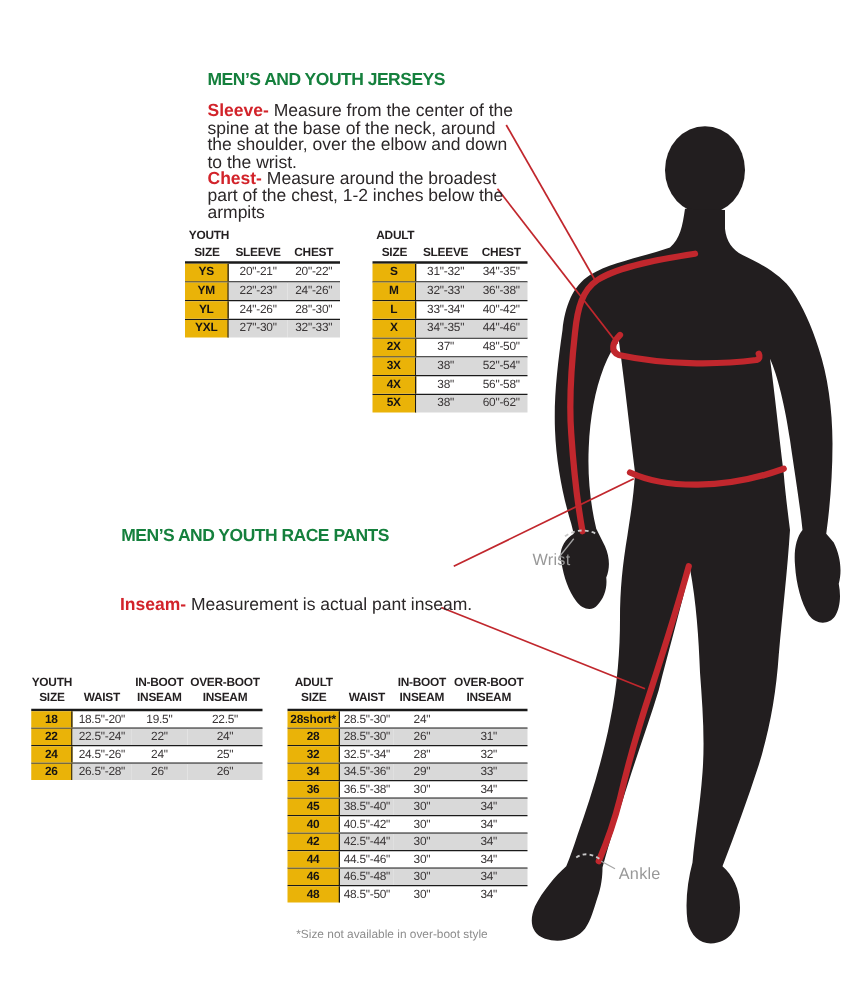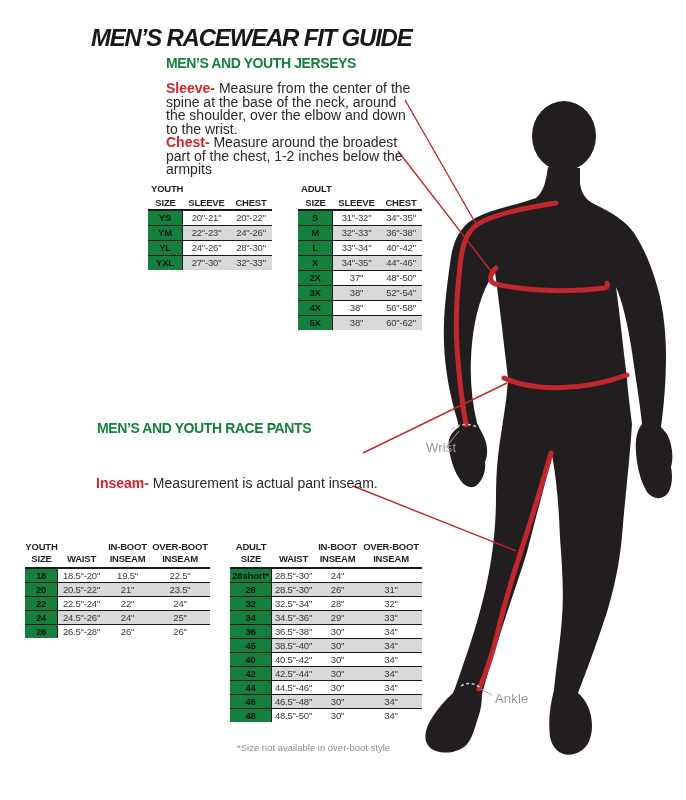--- a/index.html
+++ b/index.html
@@ -43,21 +43,21 @@
   .group-label{font-size:9.5px;font-weight:bold;letter-spacing:-0.2px;padding-left:3px;height:13px;}
   .hrow{display:grid;grid-template-columns:var(--cols);border-bottom:2px solid var(--rule);}
   .hcell{font-size:9.5px;font-weight:bold;text-align:center;letter-spacing:-0.2px;
          height:13px;line-height:13px;white-space:nowrap;}
   .hcell.tall{height:14px;line-height:12px;}
   .tbody{display:block;}
   .trow{display:grid;grid-template-columns:var(--cols);border-bottom:1.4px solid var(--rule);}
   .trow:last-child{border-bottom:none;}
   .tcell{font-size:9.5px;text-align:center;height:var(--rowh);line-height:var(--rowh);
          color:#3a3637;white-space:nowrap;letter-spacing:-0.2px;}
-  .tcell.size{font-weight:bold;color:#151314;border-right:1.6px solid var(--rule);background:#15803d;}
+  .tcell.size{font-weight:bold;color:#151314;border-right:1.6px solid var(--rule);background:#eab308;}
   .trow:nth-child(even) .tcell:not(.size){background:var(--row-shade);}
   
   .figure-svg{position:absolute;left:0;top:0;width:686px;height:800px;}
   .silhouette{fill:var(--silhouette);}
   .measure-line{stroke:var(--accent-red);stroke-width:5;fill:none;stroke-linecap:round;}
   .pointer-line{stroke:var(--accent-red);stroke-width:1.4;fill:none;}
   .gray-pointer{stroke:#a5a5a5;stroke-width:1;fill:none;}
   .dash-mark{stroke:#c9c9c9;stroke-width:1.5;fill:none;stroke-dasharray:3 2.6;}
   .fig-label{position:absolute;font-size:13px;color:var(--label-gray);letter-spacing:0.2px;}
   .l-wrist{left:426px;top:440px;}
@@ -104,21 +104,20 @@
 
     <path class="gray-pointer" d="M447,446 L459,431"></path>
     <path class="gray-pointer" d="M492,695 L481,689"></path>
     <path class="dash-mark" d="M452,429 Q464,421 477,427"></path>
     <path class="dash-mark" d="M461,686 Q470,680 481,688"></path>
   </svg>
 
   <div class="fig-label l-wrist">Wrist</div>
   <div class="fig-label l-ankle">Ankle</div>
 
-  <div class="page-title">MEN’S RACEWEAR FIT GUIDE</div>
   <div class="section-heading h-jerseys">MEN’S AND YOUTH JERSEYS</div>
 
   <div class="para p-sleeve"><span class="red-label">Sleeve-</span><span> Measure from the center of the spine at the base of the neck, around the shoulder, over the elbow and down to the wrist.</span></div>
 
   <div class="para p-chest"><span class="red-label">Chest-</span><span> Measure around the broadest part of the chest, 1-2 inches below the armpits</span></div>
 
   <div class="fit-table jt" style="left:148px;top:183px;">
     <div class="group-label">YOUTH</div>
     <div class="hrow">
       <div class="hcell">SIZE</div>
@@ -219,26 +218,20 @@
       <div class="hcell tall">INSEAM</div>
     </div>
     <div class="tbody">
         <div class="trow">
           <div class="tcell size">18</div>
           <div class="tcell">18.5"-20"</div>
           <div class="tcell">19.5"</div>
           <div class="tcell">22.5"</div>
         </div>
         <div class="trow">
-          <div class="tcell size">20</div>
-          <div class="tcell">20.5"-22"</div>
-          <div class="tcell">21"</div>
-          <div class="tcell">23.5"</div>
-        </div>
-        <div class="trow">
           <div class="tcell size">22</div>
           <div class="tcell">22.5"-24"</div>
           <div class="tcell">22"</div>
           <div class="tcell">24"</div>
         </div>
         <div class="trow">
           <div class="tcell size">24</div>
           <div class="tcell">24.5"-26"</div>
           <div class="tcell">24"</div>
           <div class="tcell">25"</div>

